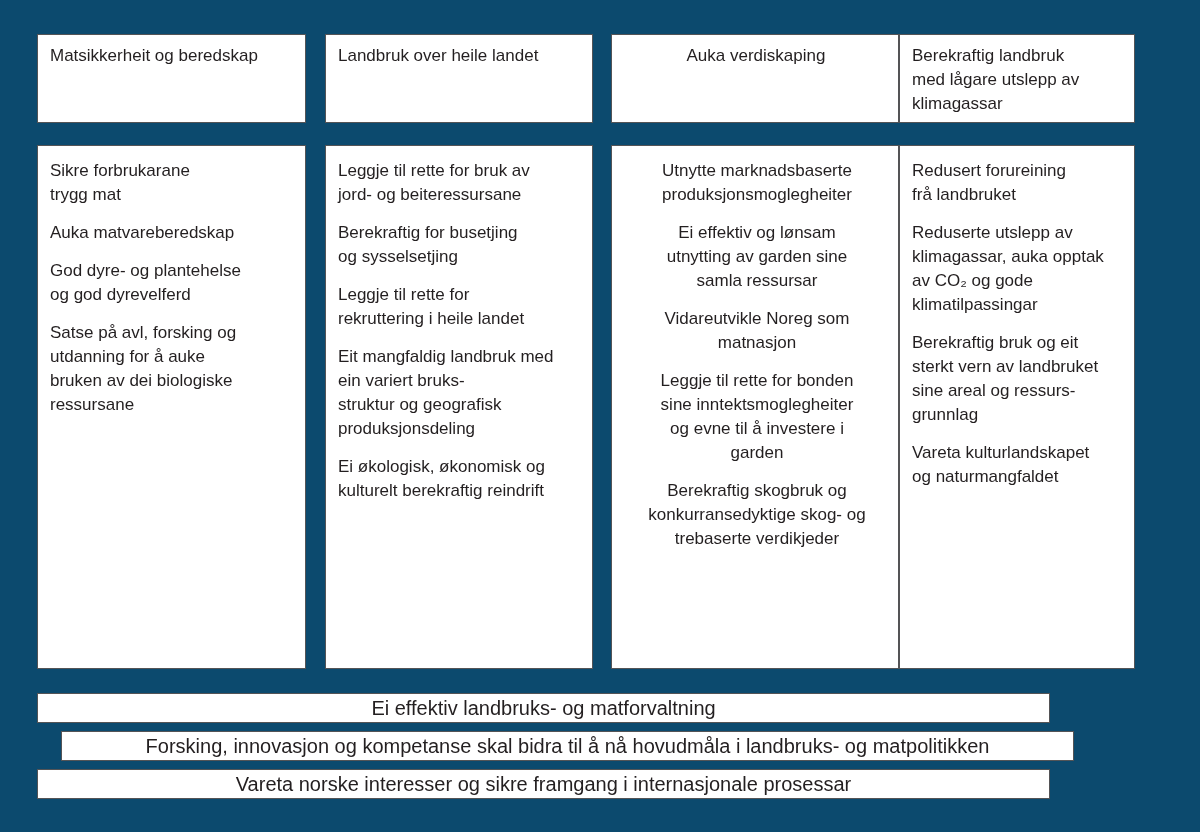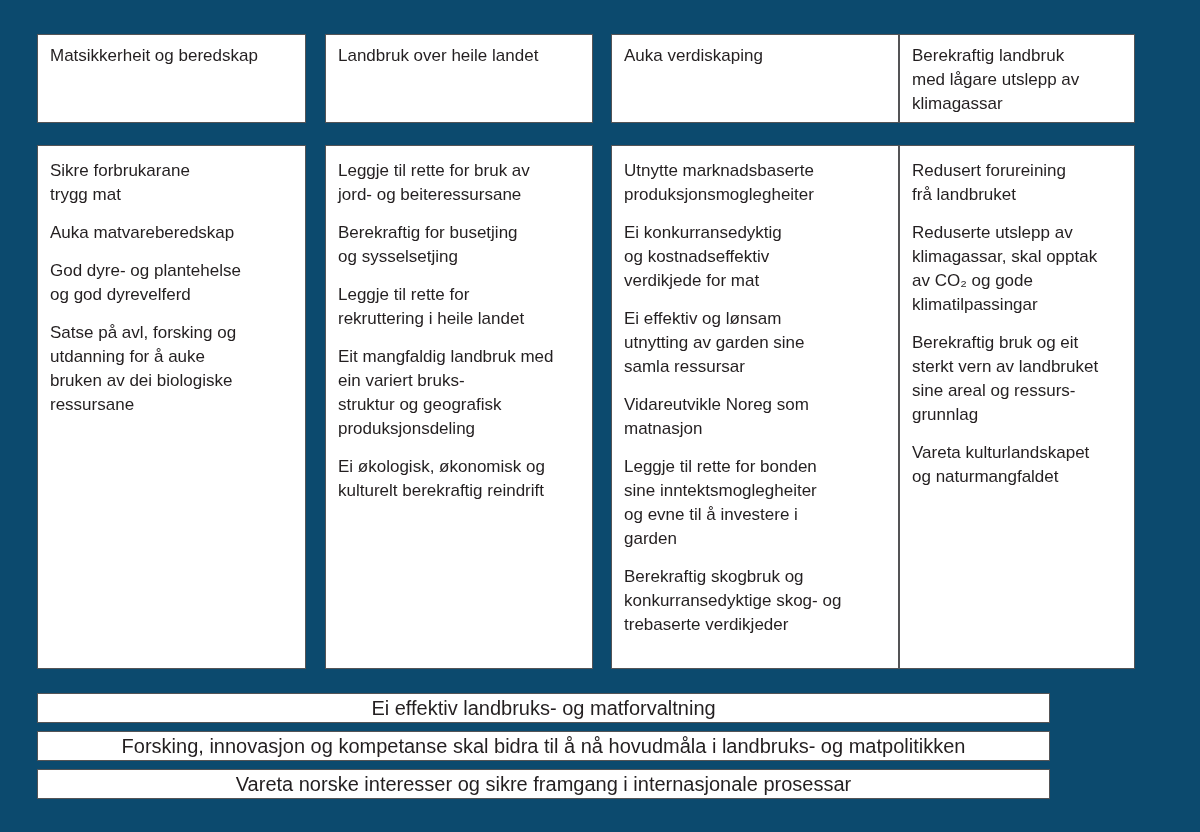--- a/index.html
+++ b/index.html
@@ -21,21 +21,21 @@
     background: #0c4a6e;
   }
   .box {
     position: absolute;
     box-sizing: border-box;
     border: 1px solid #545456;
     background: #ffffff;
   }
   .col-1 { left: 37px;  width: 269px; }
   .col-2 { left: 325px; width: 268px; }
-  .col-3 { left: 611px; width: 288px; }
+  .col-3 { left: 611px; width: 288px; text-align: center; }
   .col-4 { left: 899px; width: 236px; }
 
   .header-box {
     top: 34px;
     height: 89px;
     padding: 9px 10px 0 12px;
     font-size: 17px;
     line-height: 24px;
     white-space: pre-line;
   }
@@ -55,21 +55,21 @@
     width: 1013px;
     height: 30px;
     display: flex;
     align-items: center;
     justify-content: center;
     text-align: center;
     font-size: 20px;
     line-height: 28px;
   }
   .bar-1 { top: 693px; }
-  .bar-2 { top: 731px; }
+  .bar-2 { top: 731px; margin-left: 24px; }
   .bar-3 { top: 769px; text-align: center; }
 </style>
 </head>
 <body>
 
 <div class="board">
 
   <div class="box header-box col-1">Matsikkerheit og beredskap</div>
   <div class="box content-box col-1">
     <p>Sikre forbrukarane
@@ -96,23 +96,20 @@
 struktur og geografisk
 produksjonsdeling</p>
     <p>Ei økologisk, økonomisk og
 kulturelt berekraftig reindrift</p>
   </div>
 
   <div class="box header-box col-3">Auka verdiskaping</div>
   <div class="box content-box col-3">
     <p>Utnytte marknadsbaserte
 produksjonsmoglegheiter</p>
-    <p>Ei konkurransedyktig
-og kostnadseffektiv
-verdikjede for mat</p>
     <p>Ei effektiv og lønsam
 utnytting av garden sine
 samla ressursar</p>
     <p>Vidareutvikle Noreg som
 matnasjon</p>
     <p>Leggje til rette for bonden
 sine inntektsmoglegheiter
 og evne til å investere i
 garden</p>
     <p>Berekraftig skogbruk og
@@ -120,21 +117,21 @@
 trebaserte verdikjeder</p>
   </div>
 
   <div class="box header-box col-4">Berekraftig landbruk
 med lågare utslepp av
 klimagassar</div>
   <div class="box content-box col-4">
     <p>Redusert forureining
 frå landbruket</p>
     <p>Reduserte utslepp av
-klimagassar, skal opptak
+klimagassar, auka opptak
 av CO₂ og gode
 klimatilpassingar</p>
     <p>Berekraftig bruk og eit
 sterkt vern av landbruket
 sine areal og ressurs-
 grunnlag</p>
     <p>Vareta kulturlandskapet
 og naturmangfaldet</p>
   </div>
 

